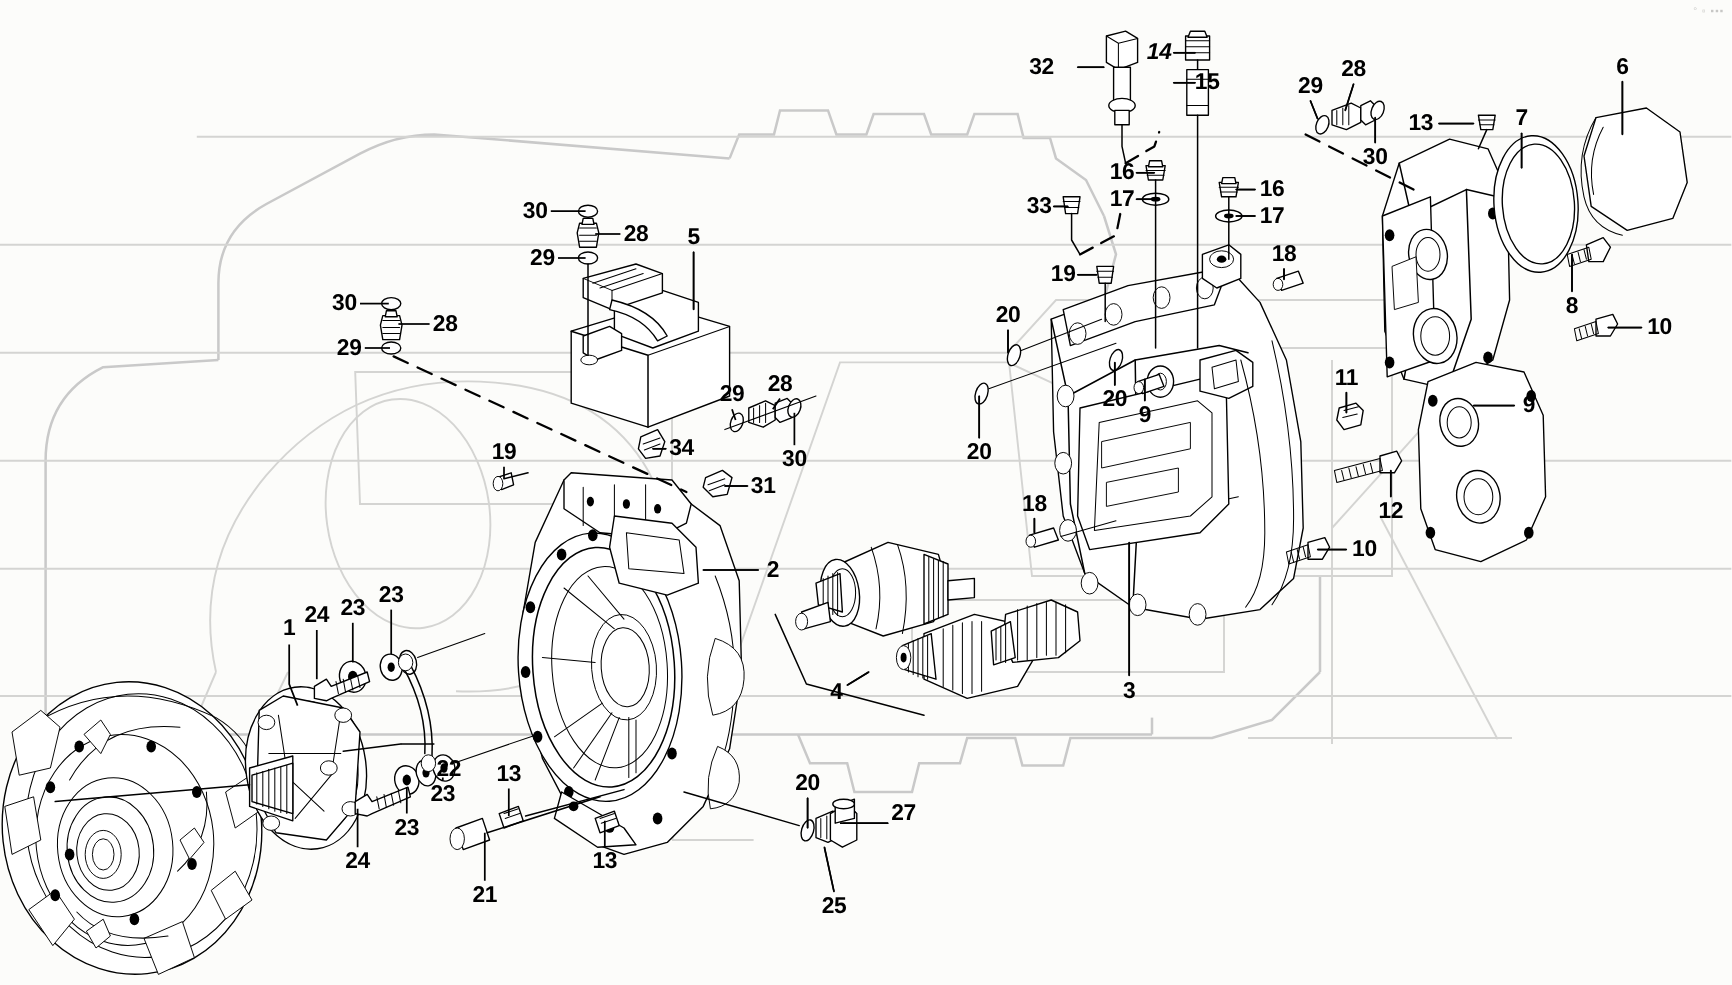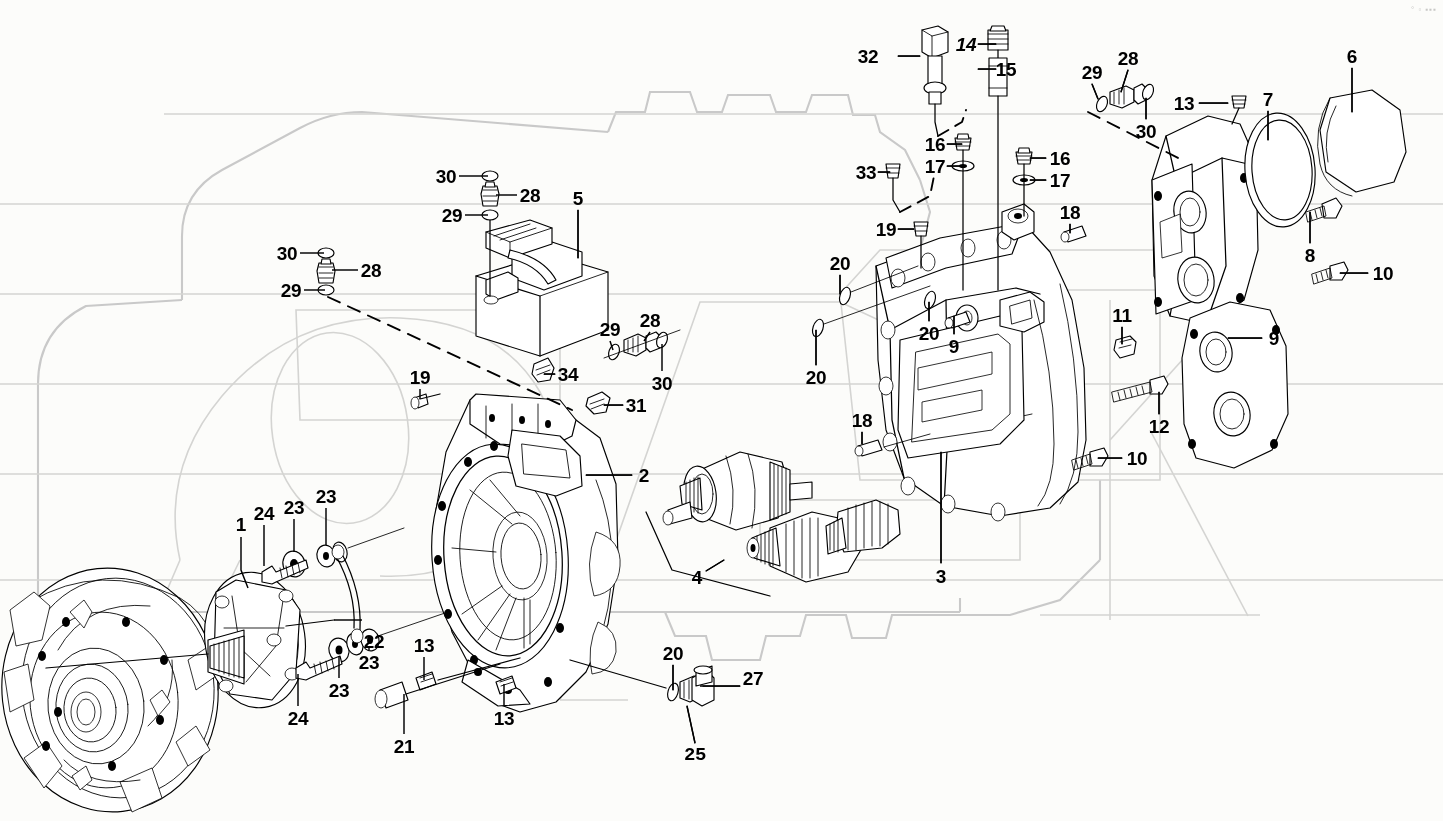--- a/index.html
+++ b/index.html
@@ -666,21 +666,21 @@
       <div class="lbl" style="left: 816px; top: 377px;">20</div>
       <div class="lbl" style="left: 929px; top: 333px;">20</div>
       <div class="lbl" style="left: 404px; top: 746px;">21</div>
       <div class="lbl" style="left: 374px; top: 641px;">22</div>
       <div class="lbl" style="left: 294px; top: 507px;">23</div>
       <div class="lbl" style="left: 326px; top: 496px;">23</div>
       <div class="lbl" style="left: 339px; top: 690px;">23</div>
       <div class="lbl" style="left: 369px; top: 662px;">23</div>
       <div class="lbl" style="left: 264px; top: 513px;">24</div>
       <div class="lbl" style="left: 298px; top: 718px;">24</div>
-      <div class="lbl" style="left: 695px; top: 755px; font-family: Liberation Mono, monospace;">25</div>
+      <div class="lbl" style="left: 695px; top: 755px;">25</div>
       <div class="lbl" style="left: 673px; top: 653px;">20</div>
       <div class="lbl" style="left: 753px; top: 678px;">27</div>
       <div class="lbl" style="left: 530px; top: 195px;">28</div>
       <div class="lbl" style="left: 371px; top: 270px;">28</div>
       <div class="lbl" style="left: 650px; top: 320px;">28</div>
       <div class="lbl" style="left: 1128px; top: 58px;">28</div>
       <div class="lbl" style="left: 452px; top: 215px;">29</div>
       <div class="lbl" style="left: 291px; top: 290px;">29</div>
       <div class="lbl" style="left: 610px; top: 329px;">29</div>
       <div class="lbl" style="left: 1092px; top: 72px;">29</div>

